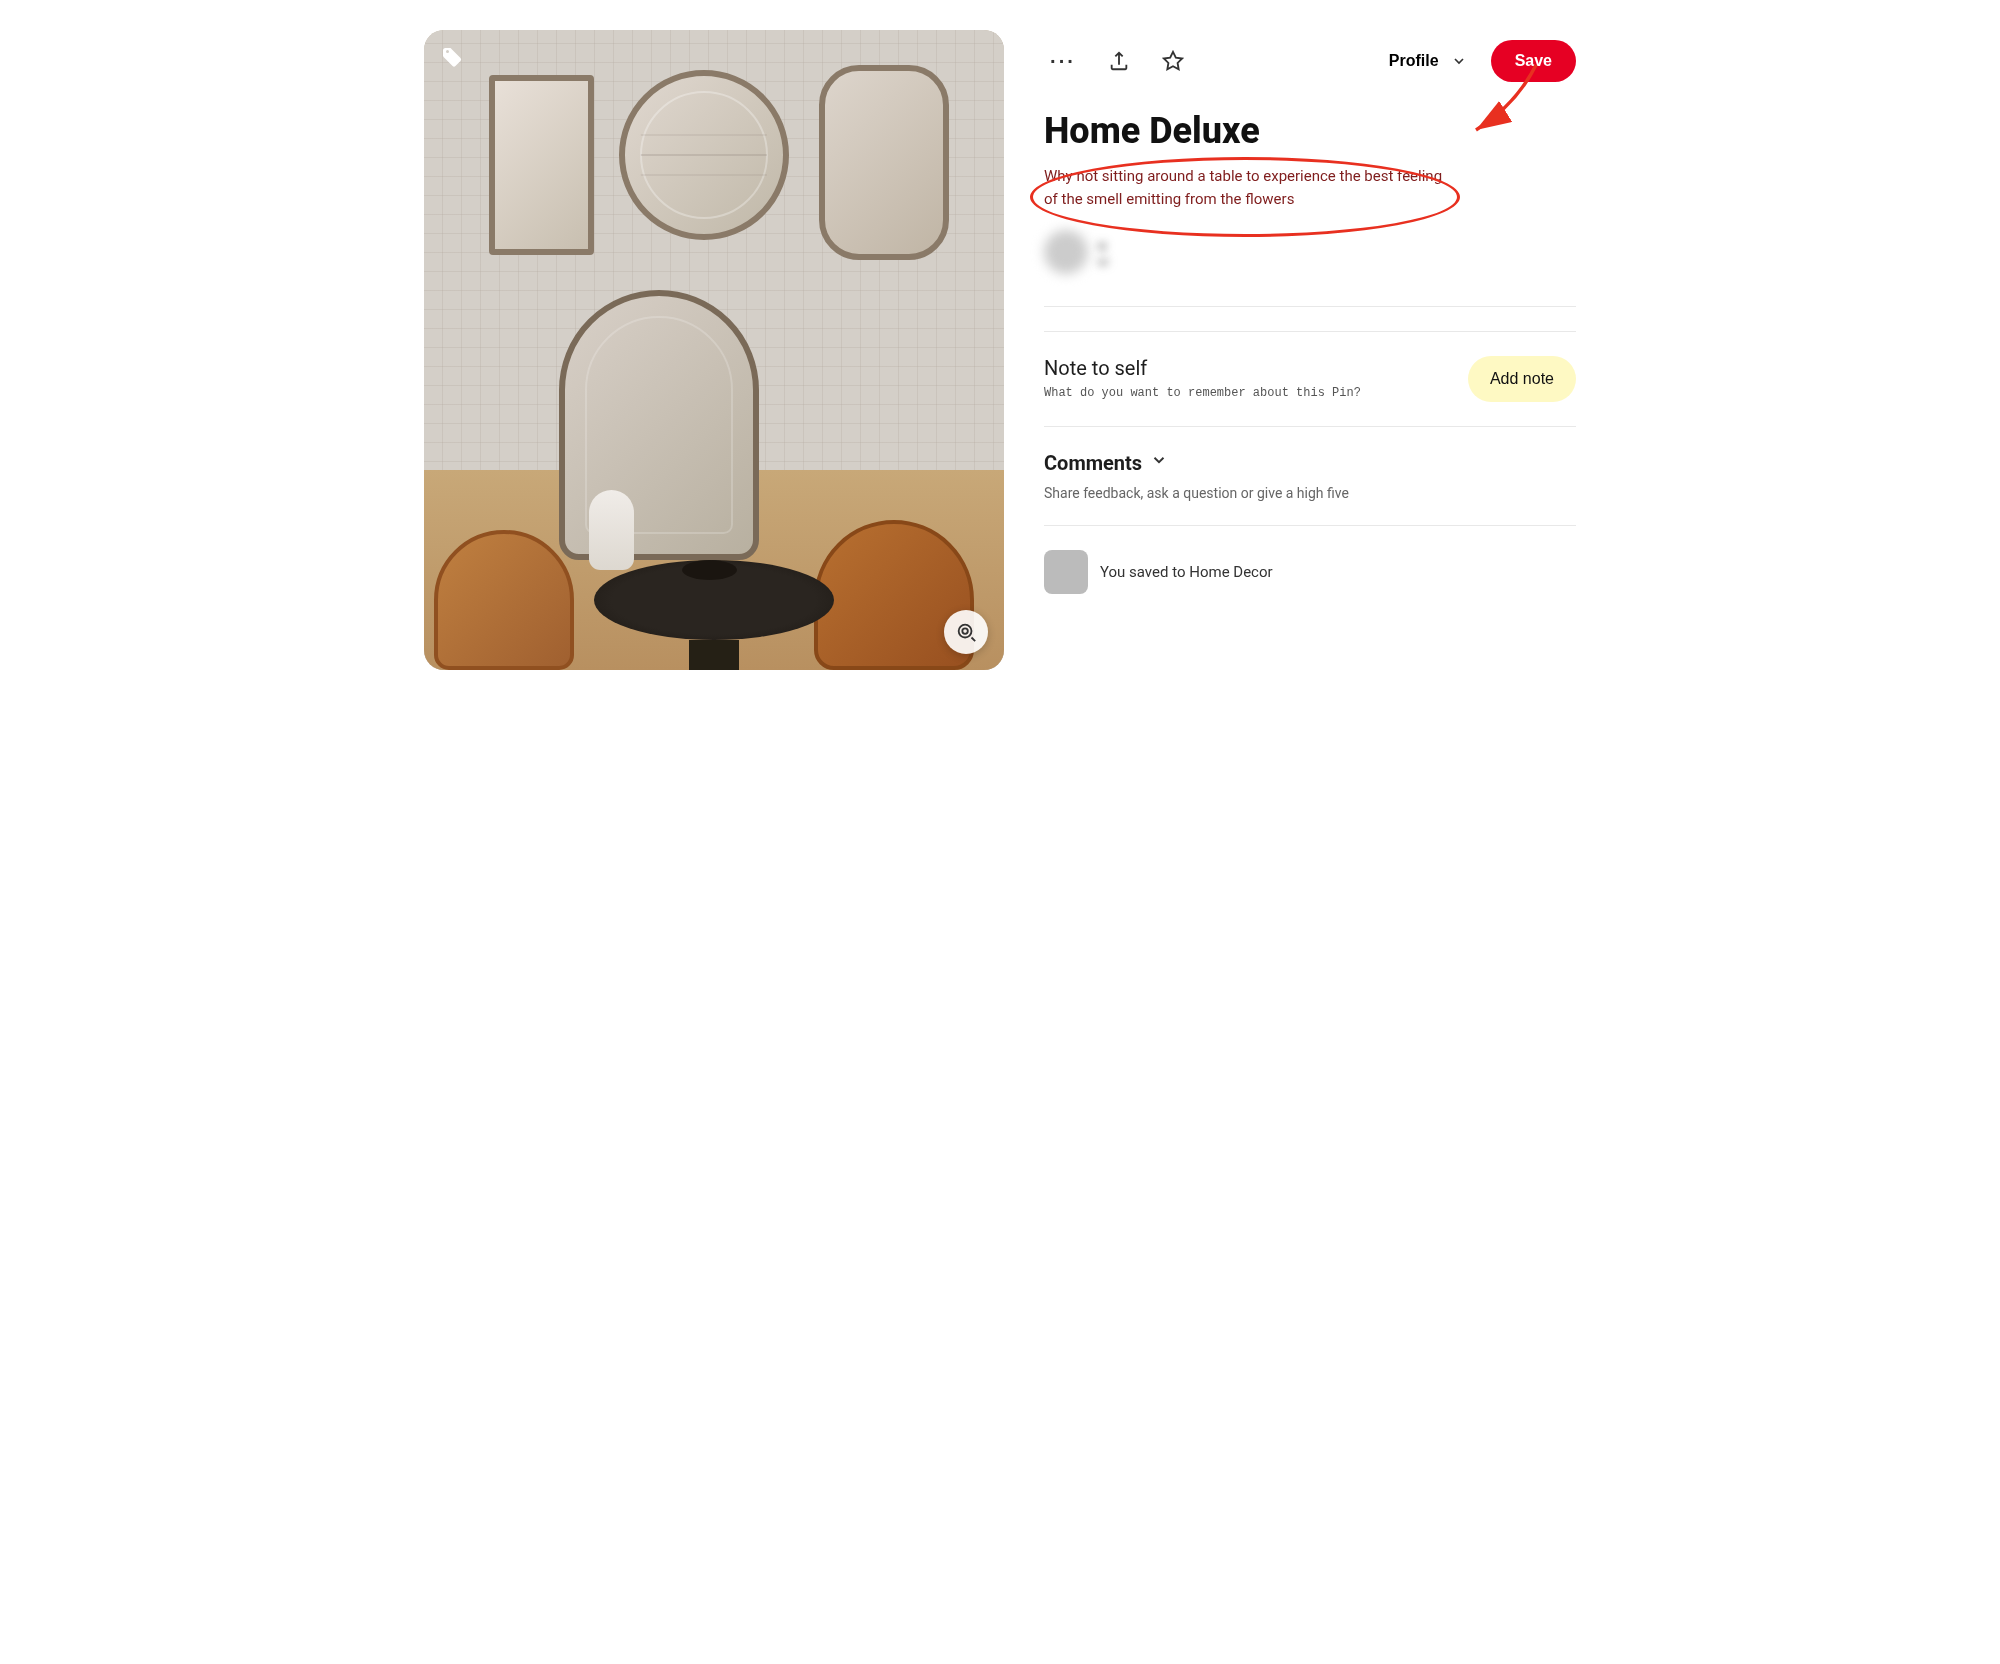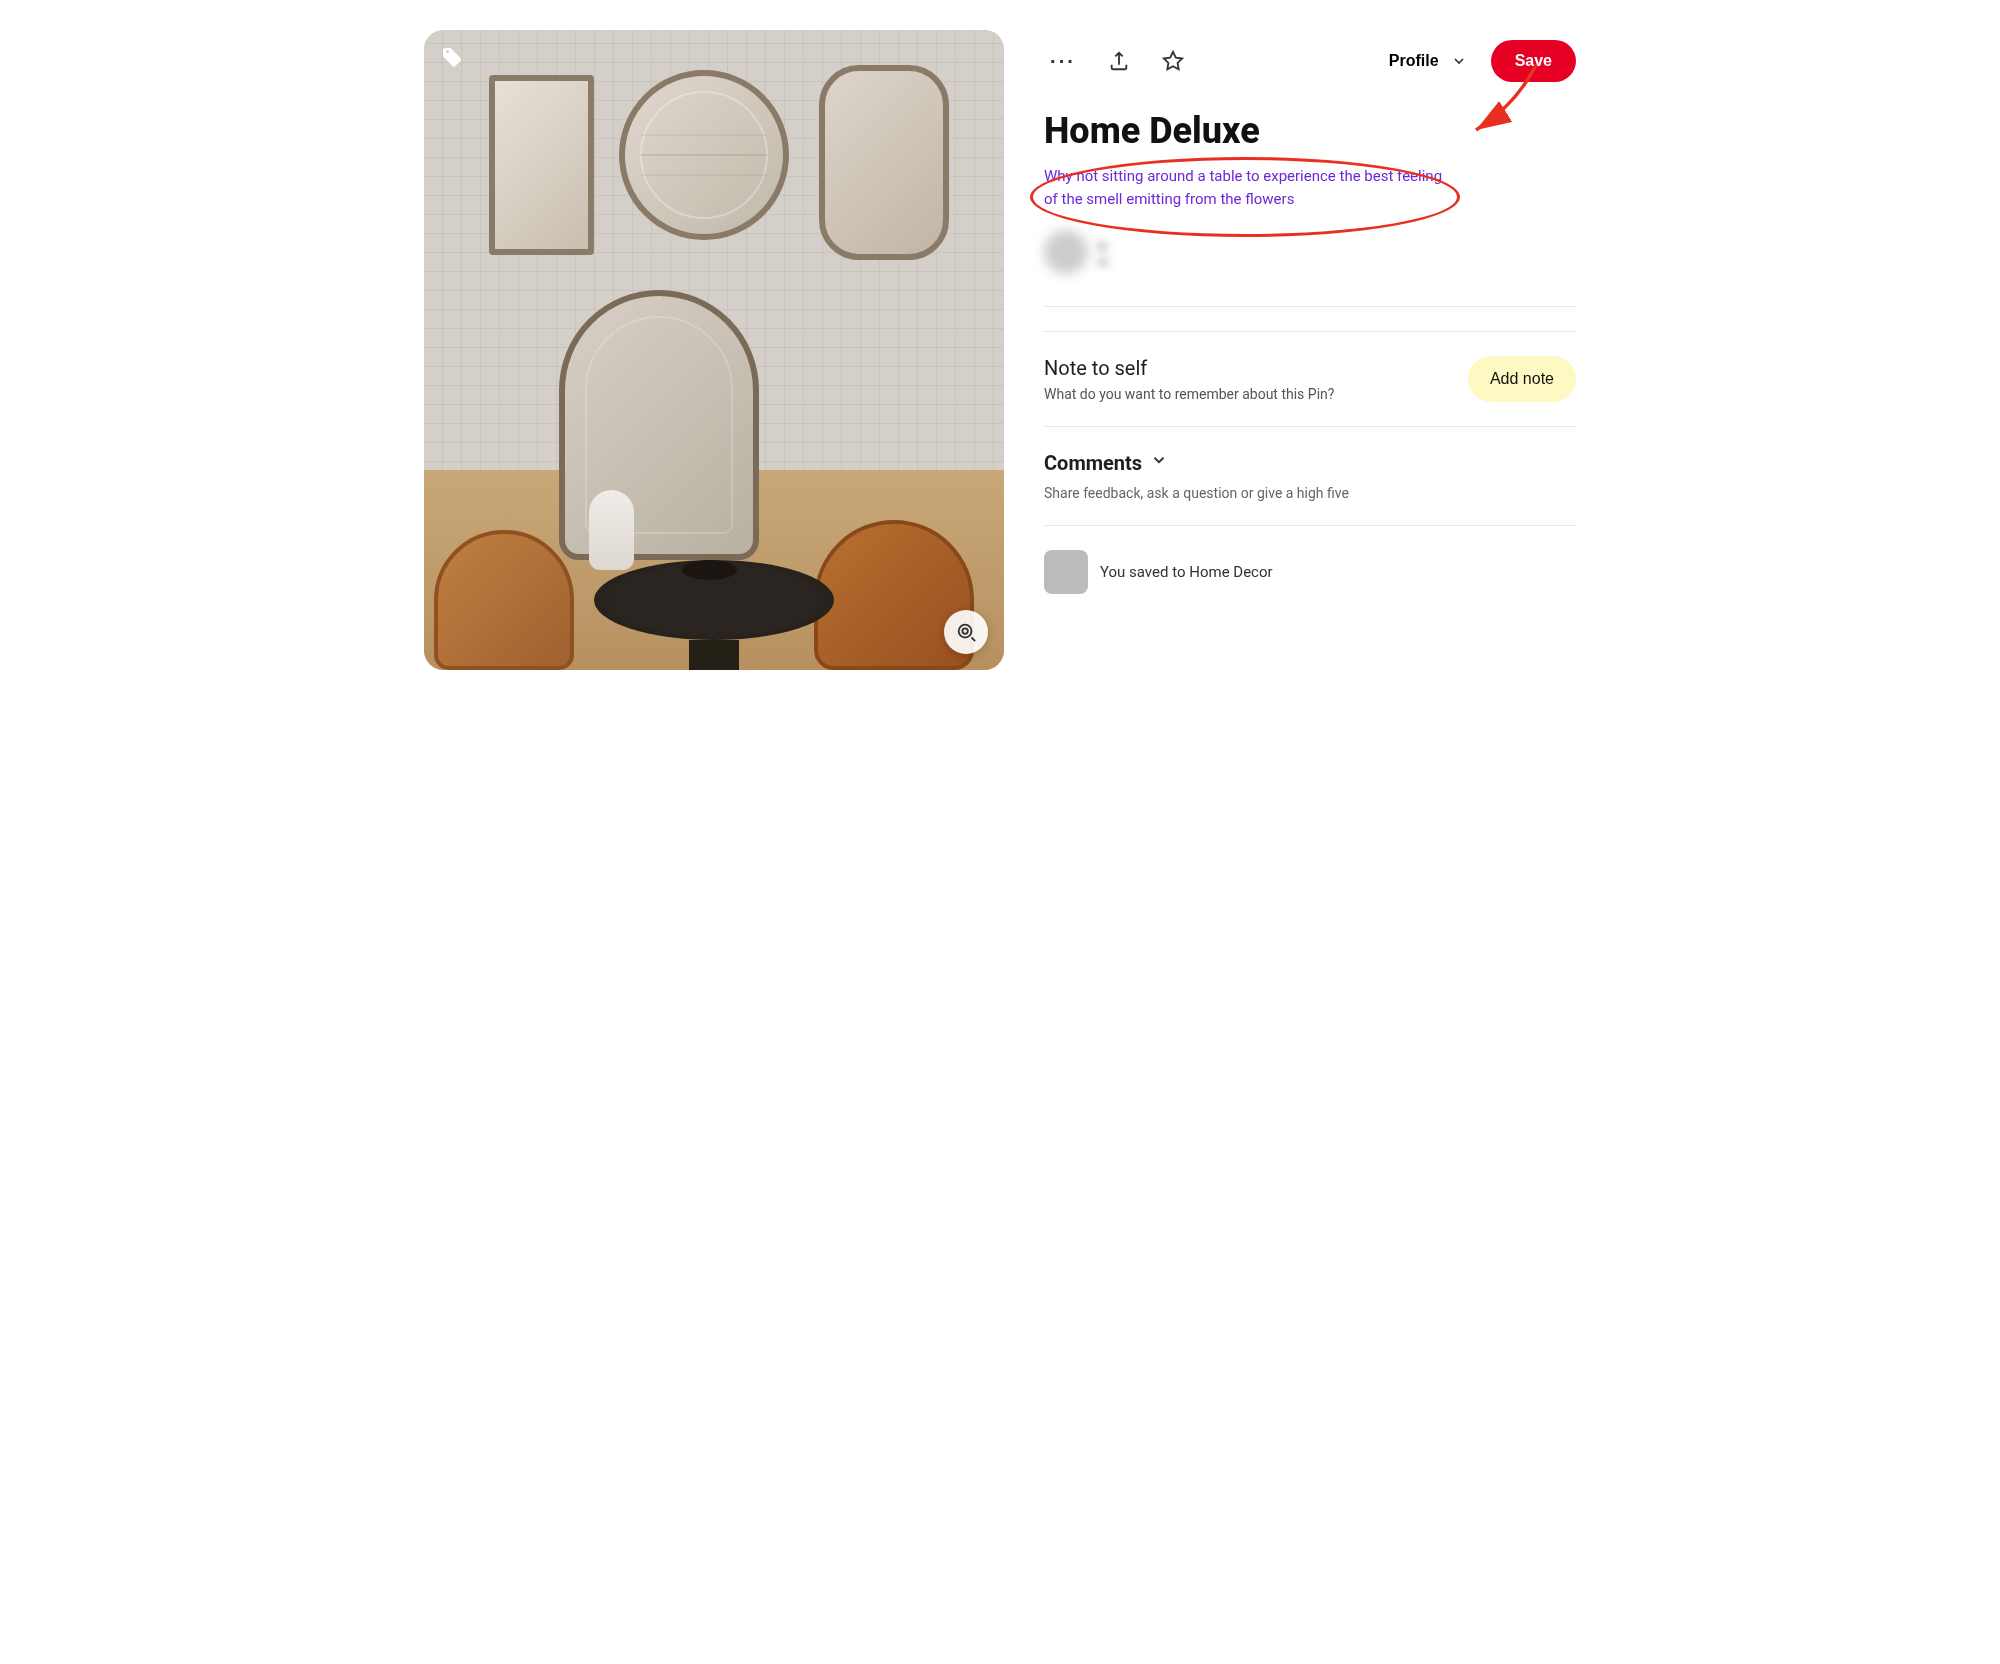--- a/index.html
+++ b/index.html
@@ -312,21 +312,21 @@
       display: inline;
     }
 
     
     .description-wrapper {
       position: relative;
       margin-bottom: 20px;
     }
     .description-text {
       font-size: 15px;
-      color: #6d28d9;
+      color: #7f1d1d;
       line-height: 1.5;
       max-width: 400px;
     }
     .circle-annotation {
       position: absolute;
       top: -8px;
       left: -14px;
       width: 430px;
       height: 80px;
       border: 3px solid #e83020;
@@ -401,22 +401,23 @@
       align-items: flex-start;
       justify-content: space-between;
       margin-bottom: 8px;
     }
     .note-text h3 {
       font-size: 20px;
       font-weight: 400;
       margin-bottom: 6px;
     }
     .note-text p {
-      font-size: 14px;
+      font-size: 12px;
       color: #555;
+      font-family: Liberation Mono, monospace;
     }
     .add-note-btn {
       background: #fef9c3;
       border: none;
       border-radius: 24px;
       padding: 14px 22px;
       font-size: 16px;
       font-weight: 400;
       cursor: pointer;
       color: #111;

